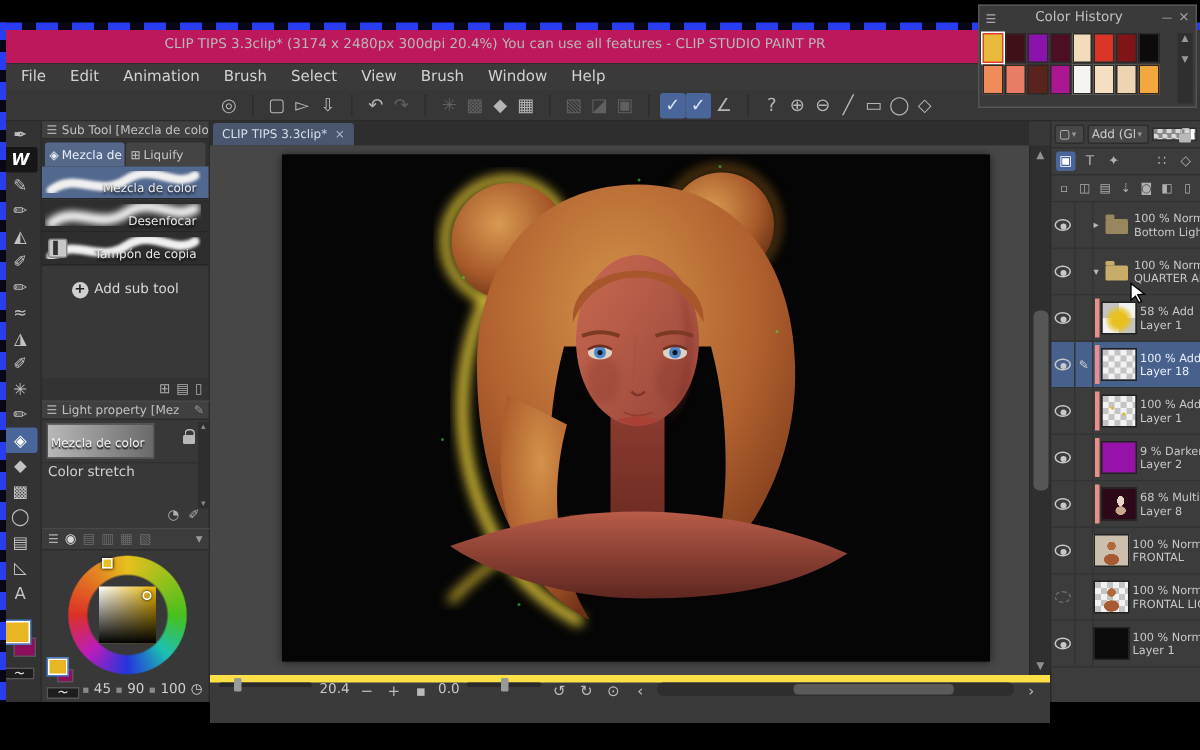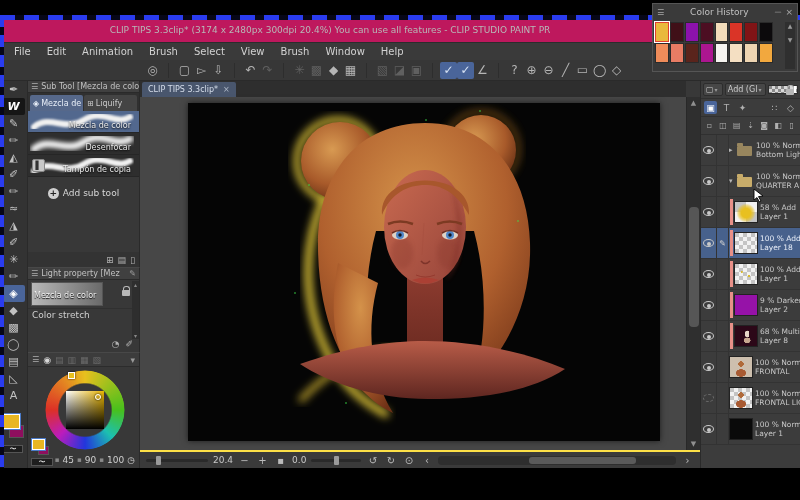--- a/index.html
+++ b/index.html
@@ -80,21 +80,21 @@
   #tabbar{position:absolute;left:0;top:0;width:546px;height:16px;background:#2e2e2e;}
   #doctab{position:absolute;left:2px;top:1px;height:15px;background:#49566d;color:#d6deeb;font-size:8px;display:flex;align-items:center;gap:5px;padding:0 6px;border-radius:2px 2px 0 0;}
   #doctab .x{color:#aeb8c8;font-size:8px;}
   #viewport{position:absolute;left:0;top:16px;width:546px;height:353px;background:#474747;}
   #blackcanvas{position:absolute;left:48px;top:6px;width:472px;height:338px;background:#050505;box-shadow:0 0 6px rgba(0,0,0,.6);}
   #vscroll{position:absolute;left:546px;top:16px;width:14px;height:353px;background:#2f2f2f;border-left:1px solid #282828;}
   #vscroll .ar{height:12px;text-align:center;font-size:7px;color:#909090;line-height:12px;}
   #vthumb{position:absolute;left:2px;top:110px;width:10px;height:120px;background:#565656;border-radius:4px;}
   #vscroll .ar.dn{position:absolute;bottom:0;width:100%;}
   
-  #statusbar{position:absolute;left:0;top:369px;width:560px;height:18px;background:#3a3a3a;border-top:2px solid #fde047;display:flex;align-items:center;gap:5px;padding:0 6px;font-size:9px;color:#c8c8c8;}
+  #statusbar{position:absolute;left:0;top:369px;width:560px;height:32px;background:#3a3a3a;border-top:5px solid #fde047;display:flex;align-items:flex-start;gap:5px;padding:0 6px;font-size:9px;color:#c8c8c8;}
   .slider{position:relative;height:3px;background:#2a2a2a;border-radius:2px;}
   .slider .th{position:absolute;top:-3px;width:5px;height:9px;background:#9a9a9a;border-radius:1px;}
   .sbtn{width:13px;height:13px;display:flex;align-items:center;justify-content:center;font-size:10px;color:#bbb;}
   #hscroll{flex:1;height:9px;background:#2e2e2e;border-radius:4px;position:relative;}
   #hthumb{position:absolute;left:38%;top:1px;width:45%;height:7px;background:#5a5a5a;border-radius:3px;}
   
   #layers{position:absolute;left:700px;top:0;width:100px;height:387px;background:#3c3c3c;border-left:1px solid #2a2a2a;}
   #lh1{display:flex;align-items:center;gap:2px;height:18px;padding:0 2px;border-bottom:1px solid #303030;}
   .drop{display:flex;align-items:center;background:#474747;border:1px solid #2d2d2d;border-radius:2px;height:13px;font-size:8px;color:#ccc;padding:0 2px;gap:1px;white-space:nowrap;overflow:hidden;}
   .caret{font-size:6px;color:#999;}

